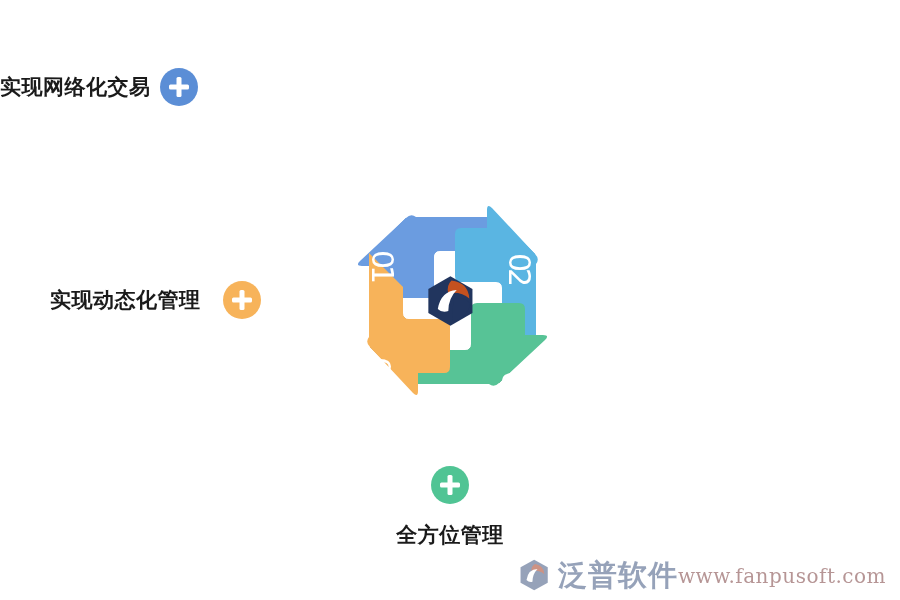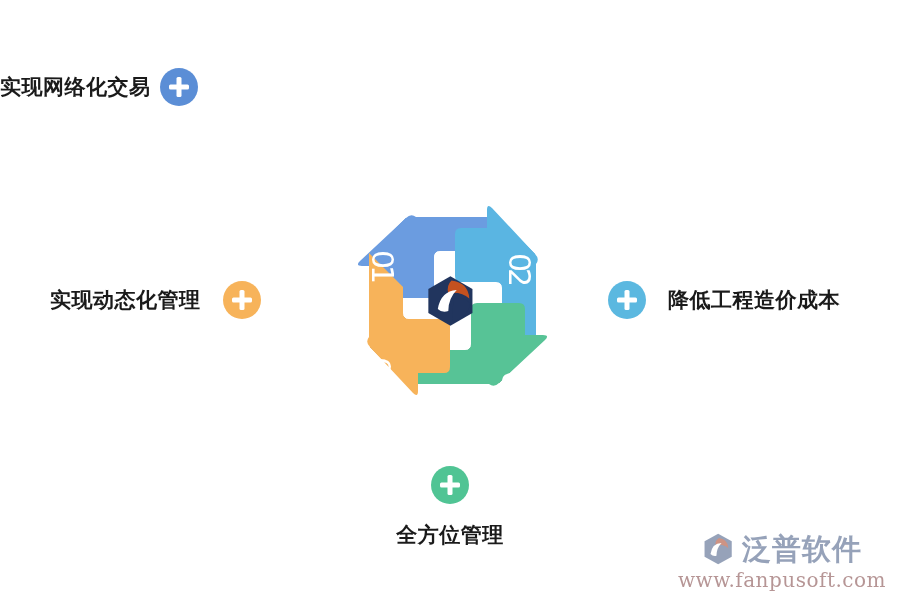--- a/index.html
+++ b/index.html
@@ -106,21 +106,21 @@
     left: 608px;
     top: 281px;
   }
 
   
   .watermark {
     position: absolute;
     right: 14px;
     bottom: 8px;
     display: flex;
-    flex-direction: column;
+    flex-direction: row;
     align-items: center;
     opacity: 0.92;
   }
   .wm-row {
     display: flex;
     align-items: center;
     gap: 6px;
   }
   .wm-mark {
     width: 34px;
@@ -270,24 +270,20 @@
         <path fill="#21355e" d="M 1,-2 Q 13,-4 17,4 Q 12,18 0,20 Q 0,8 1,-2 Z"></path>
       </g>
     </svg>
   </div>
 
   <div class="node node-top">
     <div class="node-text">实现网络化交易</div>
     <div class="plus-badge" style="background:#5b8ed6;"></div>
   </div>
 
-  <div class="node node-right">
-    <div class="plus-badge" style="background:#5bb8e0;"></div>
-    <div class="node-text">降低工程造价成本</div>
-  </div>
 
   <div class="node node-bottom">
     <div class="node-text">全方位管理</div>
     <div class="plus-badge" style="background:#50c494;"></div>
   </div>
 
   <div class="node node-left">
     <div class="node-text">实现动态化管理</div>
     <div class="plus-badge" style="background:#f7b35a;"></div>
   </div>

